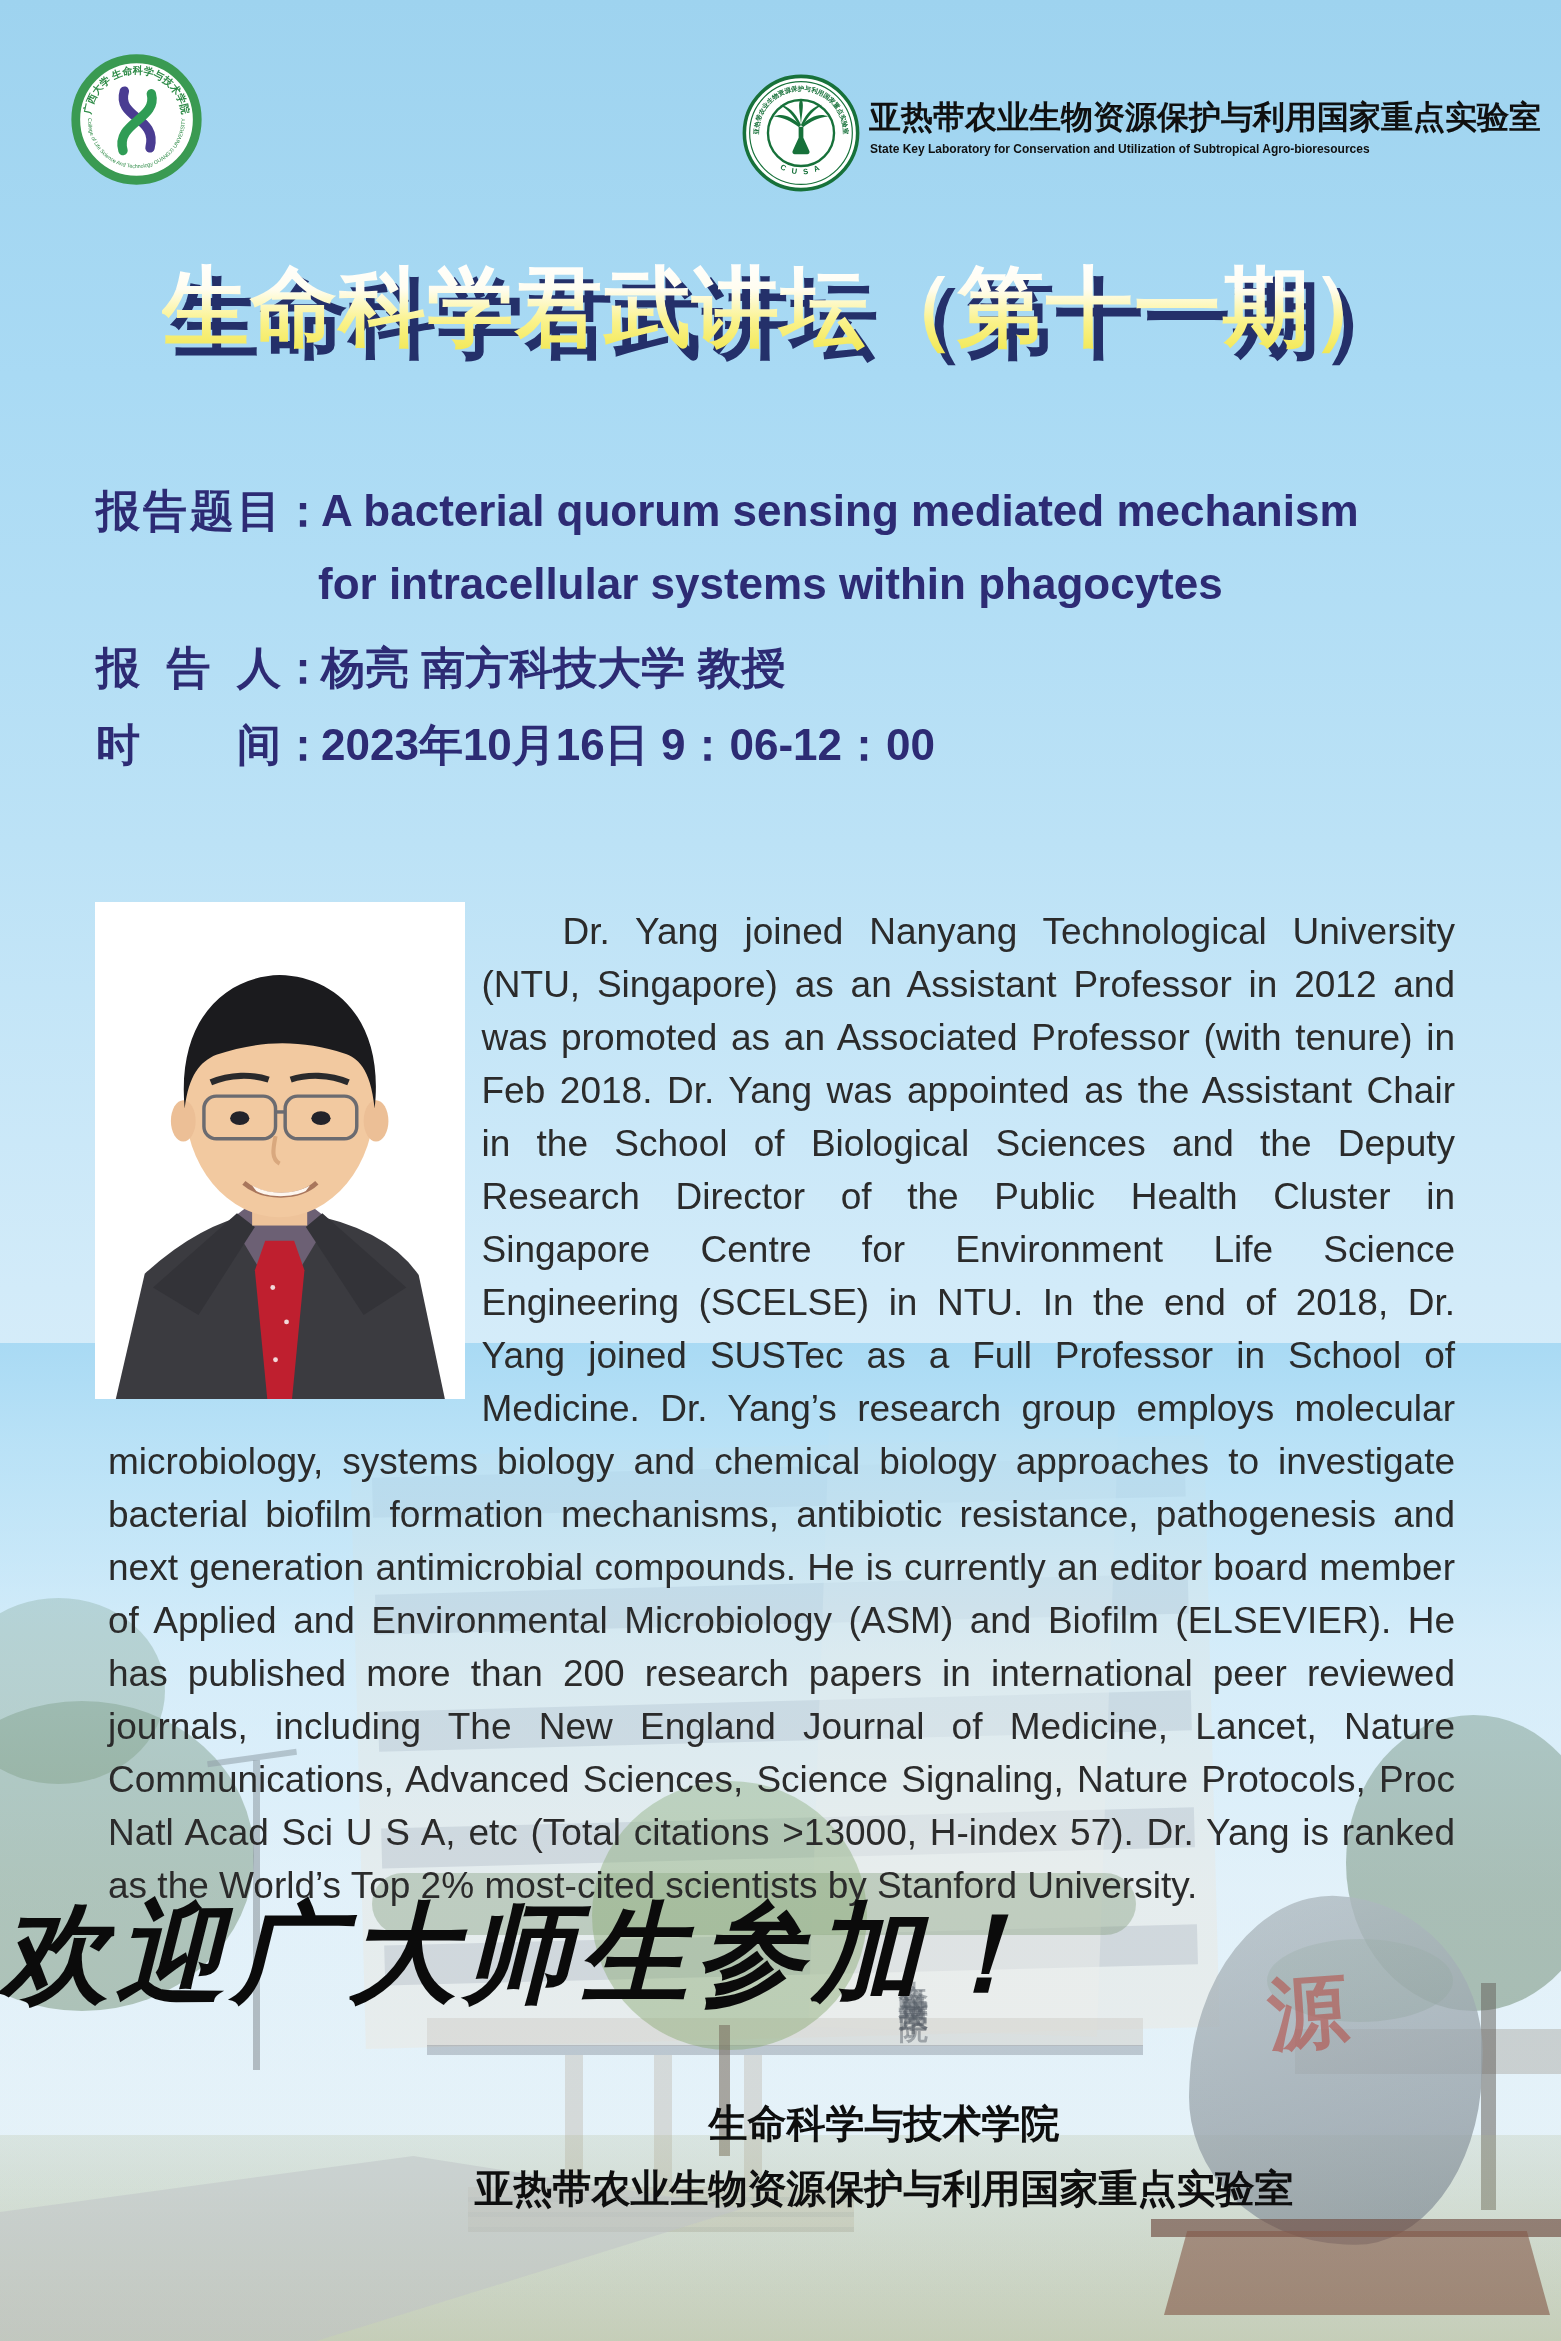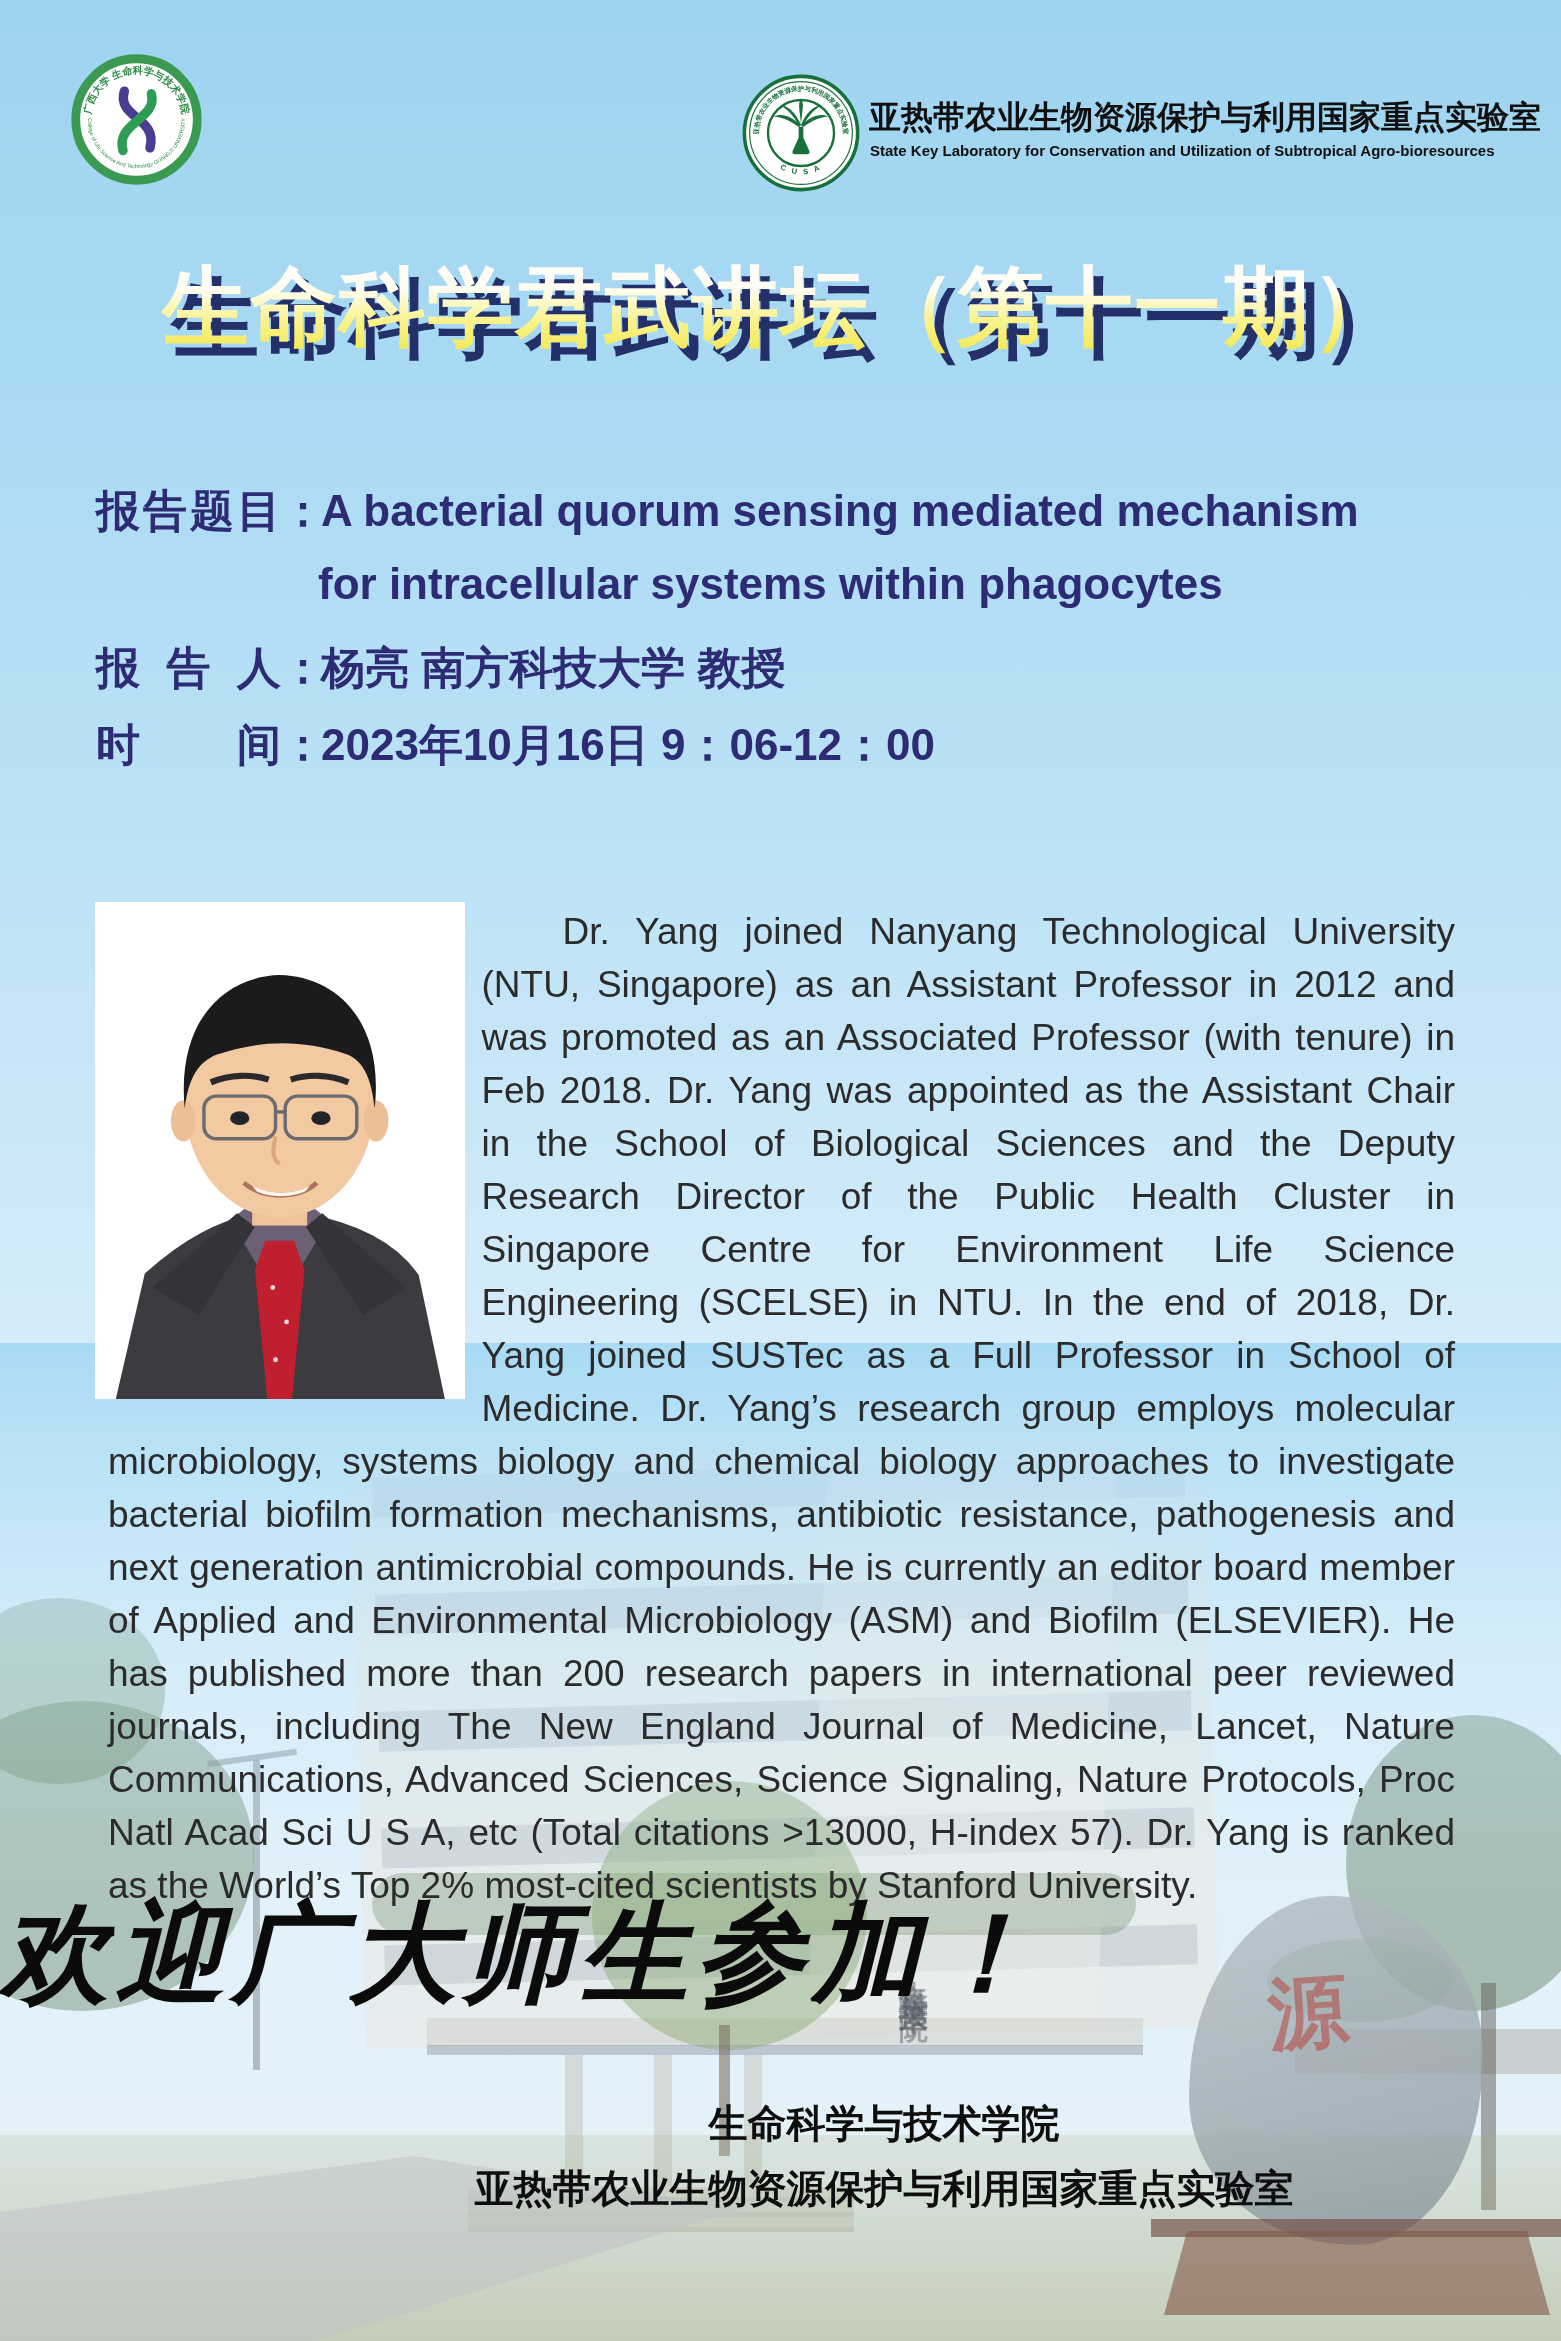--- a/index.html
+++ b/index.html
@@ -3,21 +3,21 @@
 <meta charset="utf-8">
 <style>
   html,body{margin:0;padding:0;}
   .poster{position:relative;width:1561px;height:2342px;overflow:hidden;
     font-family:"Liberation Sans","DejaVu Sans",sans-serif;
     background:linear-gradient(180deg,#9ed3ef 0%,#a9daf4 16%,#bce2f6 36%,#d2ebf9 55%,#e3f1fa 72%,#e8f3f8 100%);}
   .z{position:absolute;z-index:2;}
   
   .hdr-title-left{left:205px;top:114px;font-size:37px;font-weight:bold;color:#101010;letter-spacing:0.7px;}
   .hdr-title-right{left:869px;top:96px;font-size:32px;font-weight:bold;color:#101010;}
-  .hdr-sub-right{left:870px;top:142px;font-size:15px;font-weight:bold;color:#101010;}
+  .hdr-sub-right{left:870px;top:142px;font-size:12px;font-weight:bold;color:#101010;}
   
   .title-band{left:0;right:0;top:249px;text-align:center;}
   .title-wrap{position:relative;display:inline-block;font-size:87px;font-weight:900;letter-spacing:1.4px;white-space:nowrap;}
   .title-shadow{position:absolute;left:10.3px;top:12.4px;color:#24306a;}
   .title-front{position:relative;color:#f6ee6e;}
   @supports (-webkit-background-clip:text){
     .title-front{background:linear-gradient(180deg,#ffffff 0%,#fffdf0 32%,#faf28a 66%,#f1e751 100%);
       -webkit-background-clip:text;background-clip:text;-webkit-text-fill-color:transparent;}
   }
   

